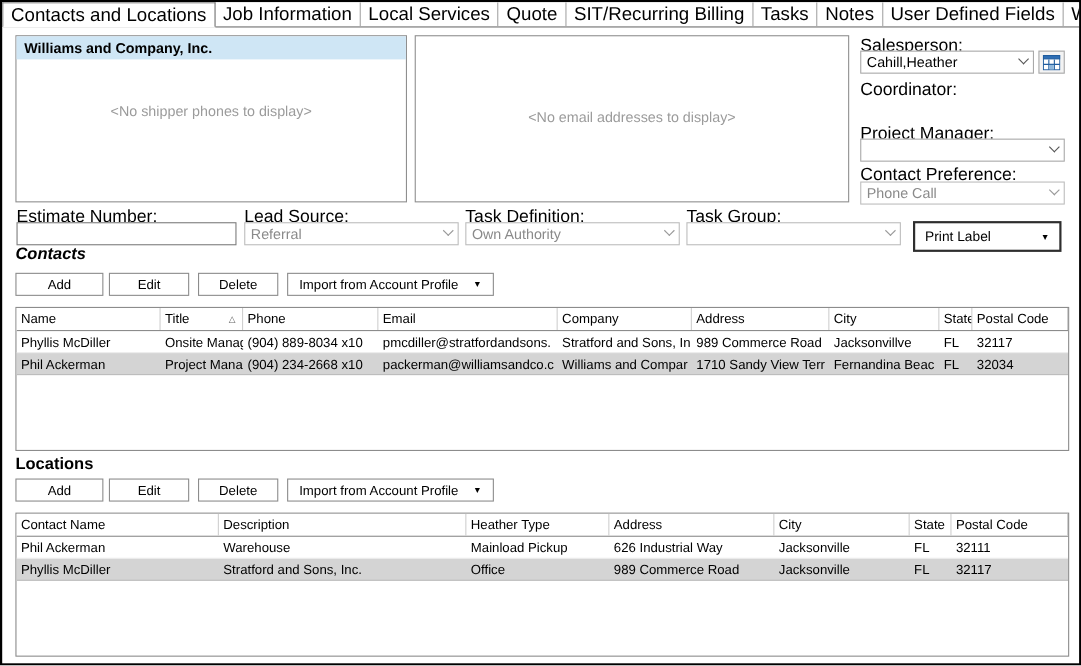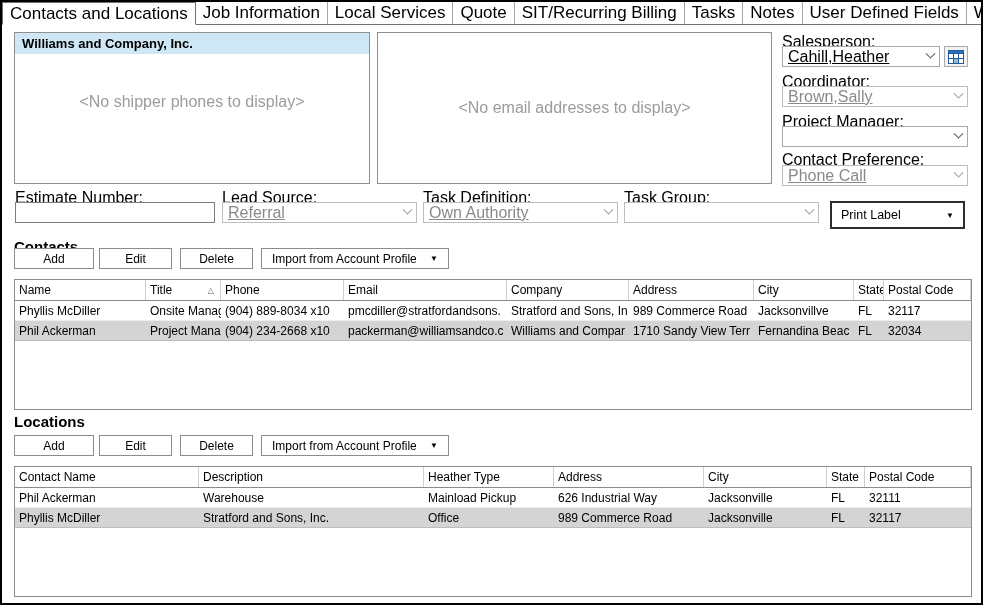--- a/index.html
+++ b/index.html
@@ -47,36 +47,35 @@
   .company-row {
     background: #cfe6f5;
     padding: 3px 7px;
     font-weight: bold;
     font-size: 13px;
   }
   .placeholder-wrap {
     position: absolute; left: 0; right: 0; top: 40%;
     text-align: center;
     color: #9b9b9b;
-    font-size: 16px;
+    font-size: 13px;
   }
   #email-box .placeholder-wrap { top: 44%; }
   
   .flabel { position: absolute; font-size: 16px; white-space: nowrap; }
   .combo {
     position: absolute;
     height: 21px;
     border: 1px solid #a9a9a9;
     background: #fff;
     display: flex; align-items: center;
     padding: 0 5px;
-    font-size: 16px;
+    font-size: 13px;
     white-space: nowrap;
     overflow: hidden;
-    text-decoration: underline;
   }
   .combo .chev {
     margin-left: auto;
     width: 7px; height: 7px;
     border-right: 1.6px solid #555;
     border-bottom: 1.6px solid #555;
     transform: rotate(45deg) translate(-2px,-2px);
     flex: none;
   }
   .combo.disabled { color: #8a8a8a; border-color: #bdbdbd; }
@@ -199,24 +198,20 @@
       <rect x="0.5" y="0.5" width="15" height="13" fill="#ffffff" stroke="#1f5c9e"></rect>
       <rect x="0.5" y="0.5" width="15" height="3" fill="#2f6fb5" stroke="#1f5c9e"></rect>
       <line x1="5.5" y1="4" x2="5.5" y2="13.5" stroke="#1f5c9e"></line>
       <line x1="10.5" y1="4" x2="10.5" y2="13.5" stroke="#1f5c9e"></line>
       <line x1="0.5" y1="8.5" x2="15.5" y2="8.5" stroke="#1f5c9e"></line>
       <rect x="6" y="9" width="4" height="4" fill="#8fb8dd"></rect>
     </svg>
   </div>
 
   <div class="flabel" style="left:780px; top:71px;">Coordinator:</div>
-  <div class="combo disabled" style="left:780px; top:84px; width:186px;">
-    <span>Brown,Sally</span>
-    <span class="chev"></span>
-  </div>
 
   <div class="flabel" style="left:780px; top:111px;">Project Manager:</div>
   <div class="combo" style="left:780px; top:124px; width:186px;">
     <span></span>
     <span class="chev"></span>
   </div>
 
   <div class="flabel" style="left:780px; top:149px;">Contact Preference:</div>
   <div class="combo disabled" style="left:780px; top:163px; width:186px;">
     <span>Phone Call</span>
@@ -242,21 +237,21 @@
   <div class="combo disabled" style="left:622px; top:200px; width:195px;">
     <span></span>
     <span class="chev"></span>
   </div>
 
   <div class="printbtn">
     <span>Print Label</span>
     <span class="dn-arrow">▼</span>
   </div>
 
-  <div class="section-heading" style="left:12px; top:236px;">Contacts</div>
+  <div class="section-heading" style="left:12px; top:220px;font-style:italic;">Contacts</div>
 
   <div class="btn" style="left:12px; top:246px; width:80px;">Add</div>
   <div class="btn" style="left:97px; top:246px; width:73px;">Edit</div>
   <div class="btn" style="left:178px; top:246px; width:73px;">Delete</div>
   <div class="btn import" style="left:259px; top:246px; width:188px;">
     <span>Import from Account Profile</span>
     <span class="dn-arrow">▼</span>
   </div>
 
   <div class="grid" style="top:277px;">

